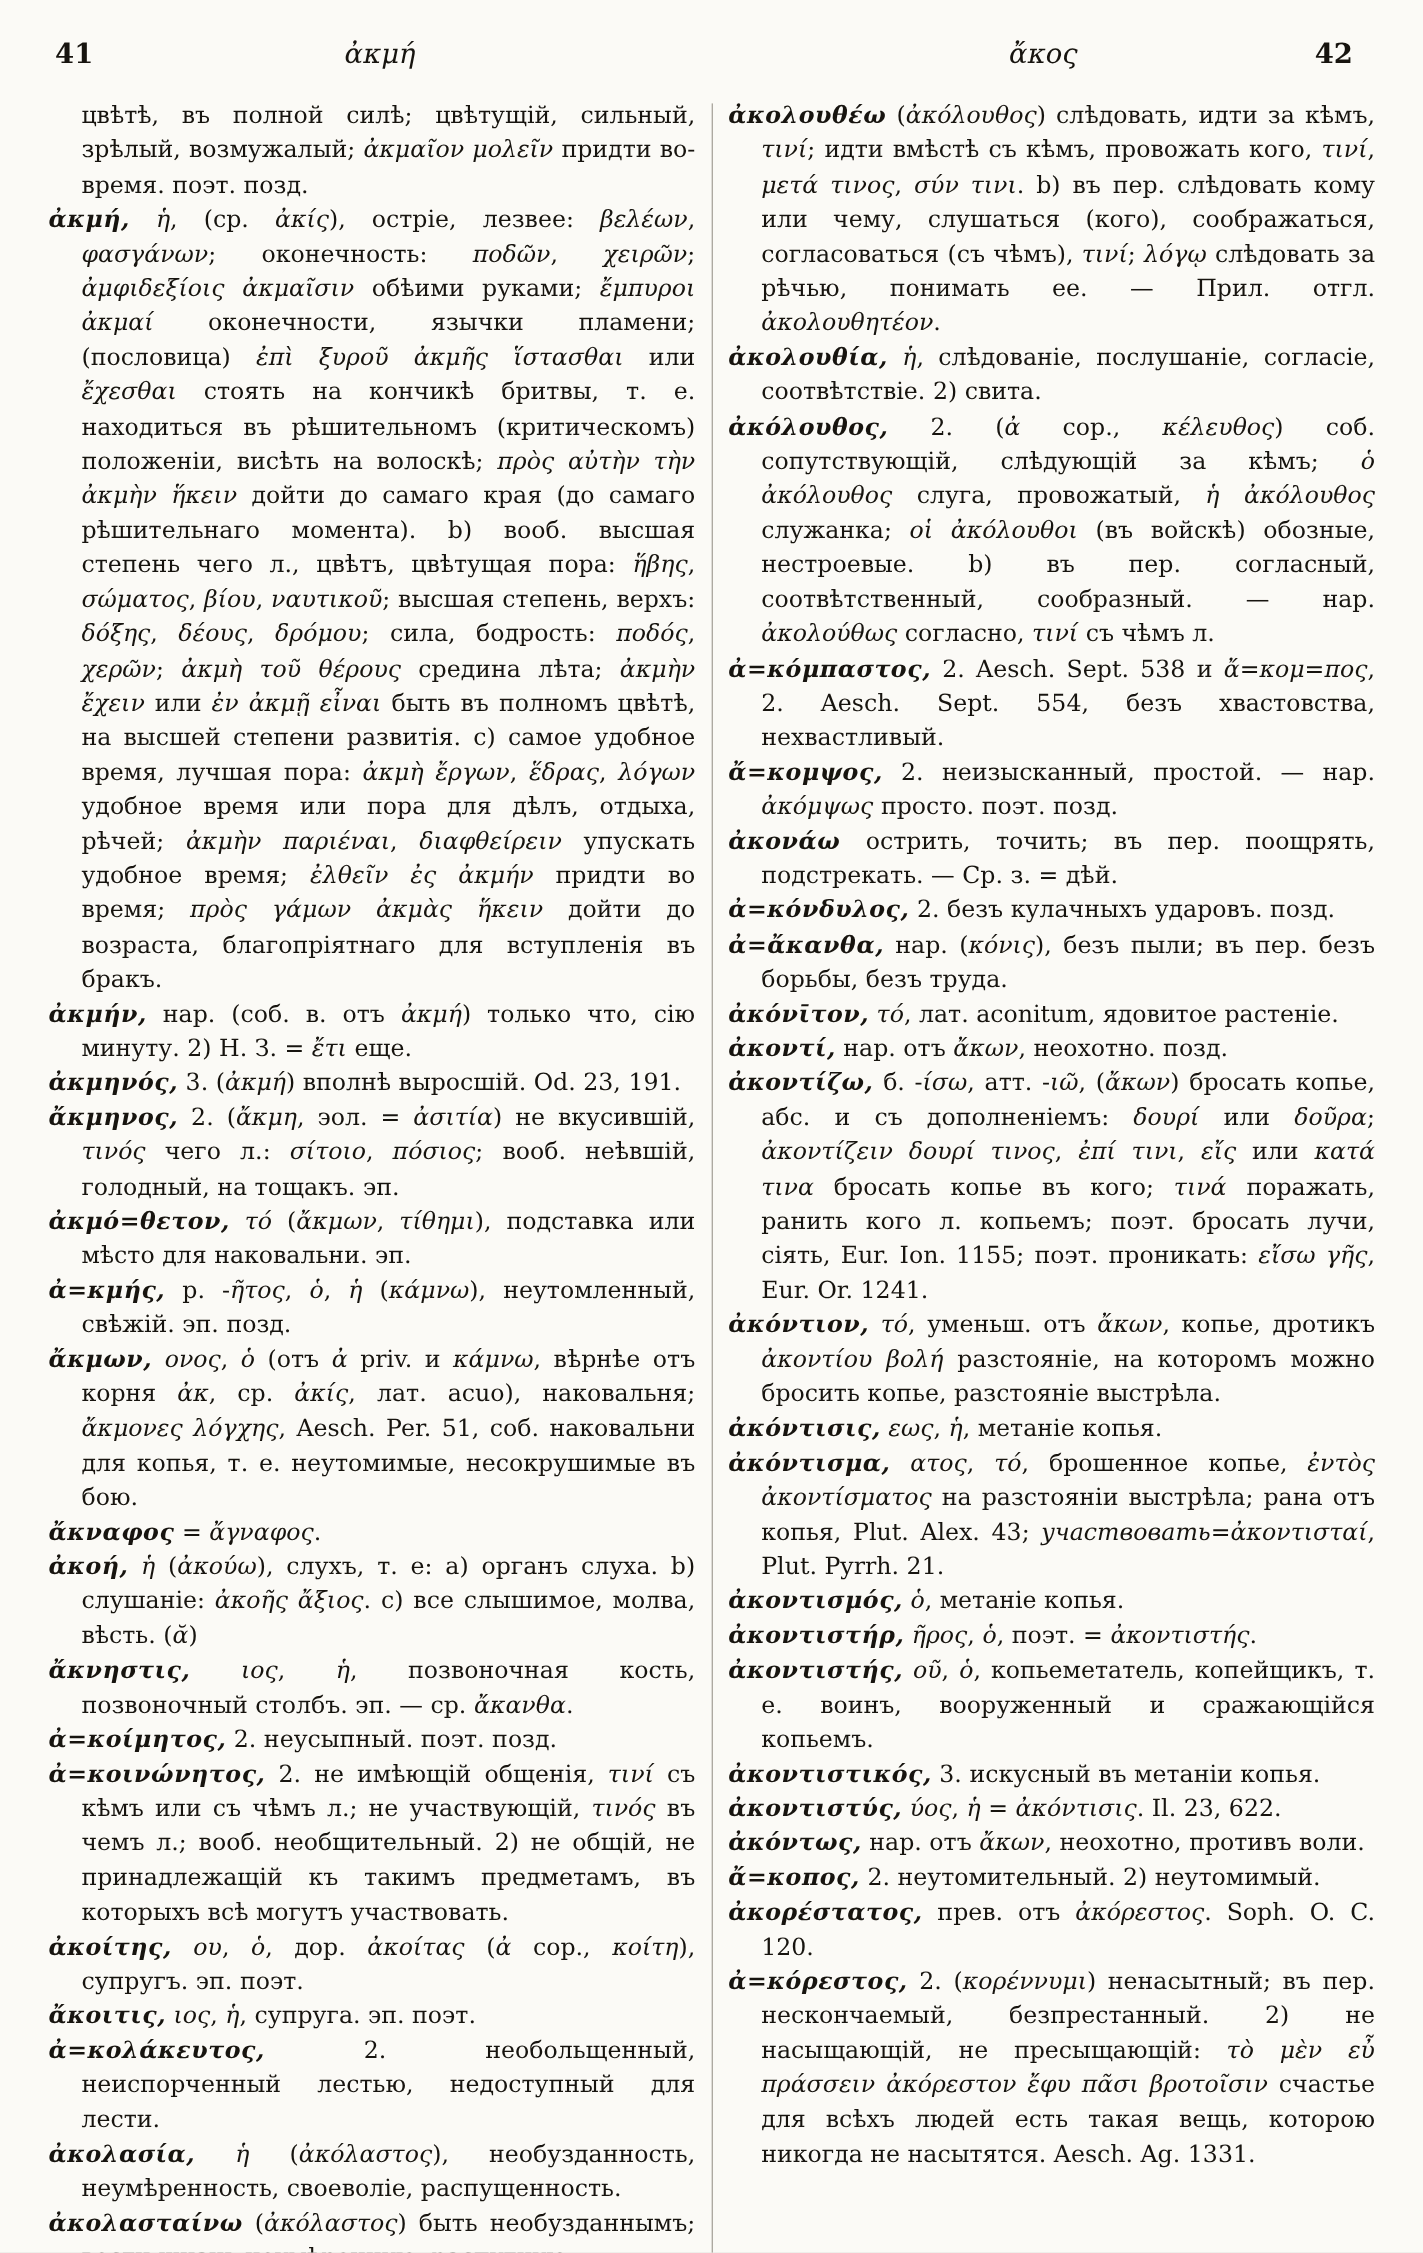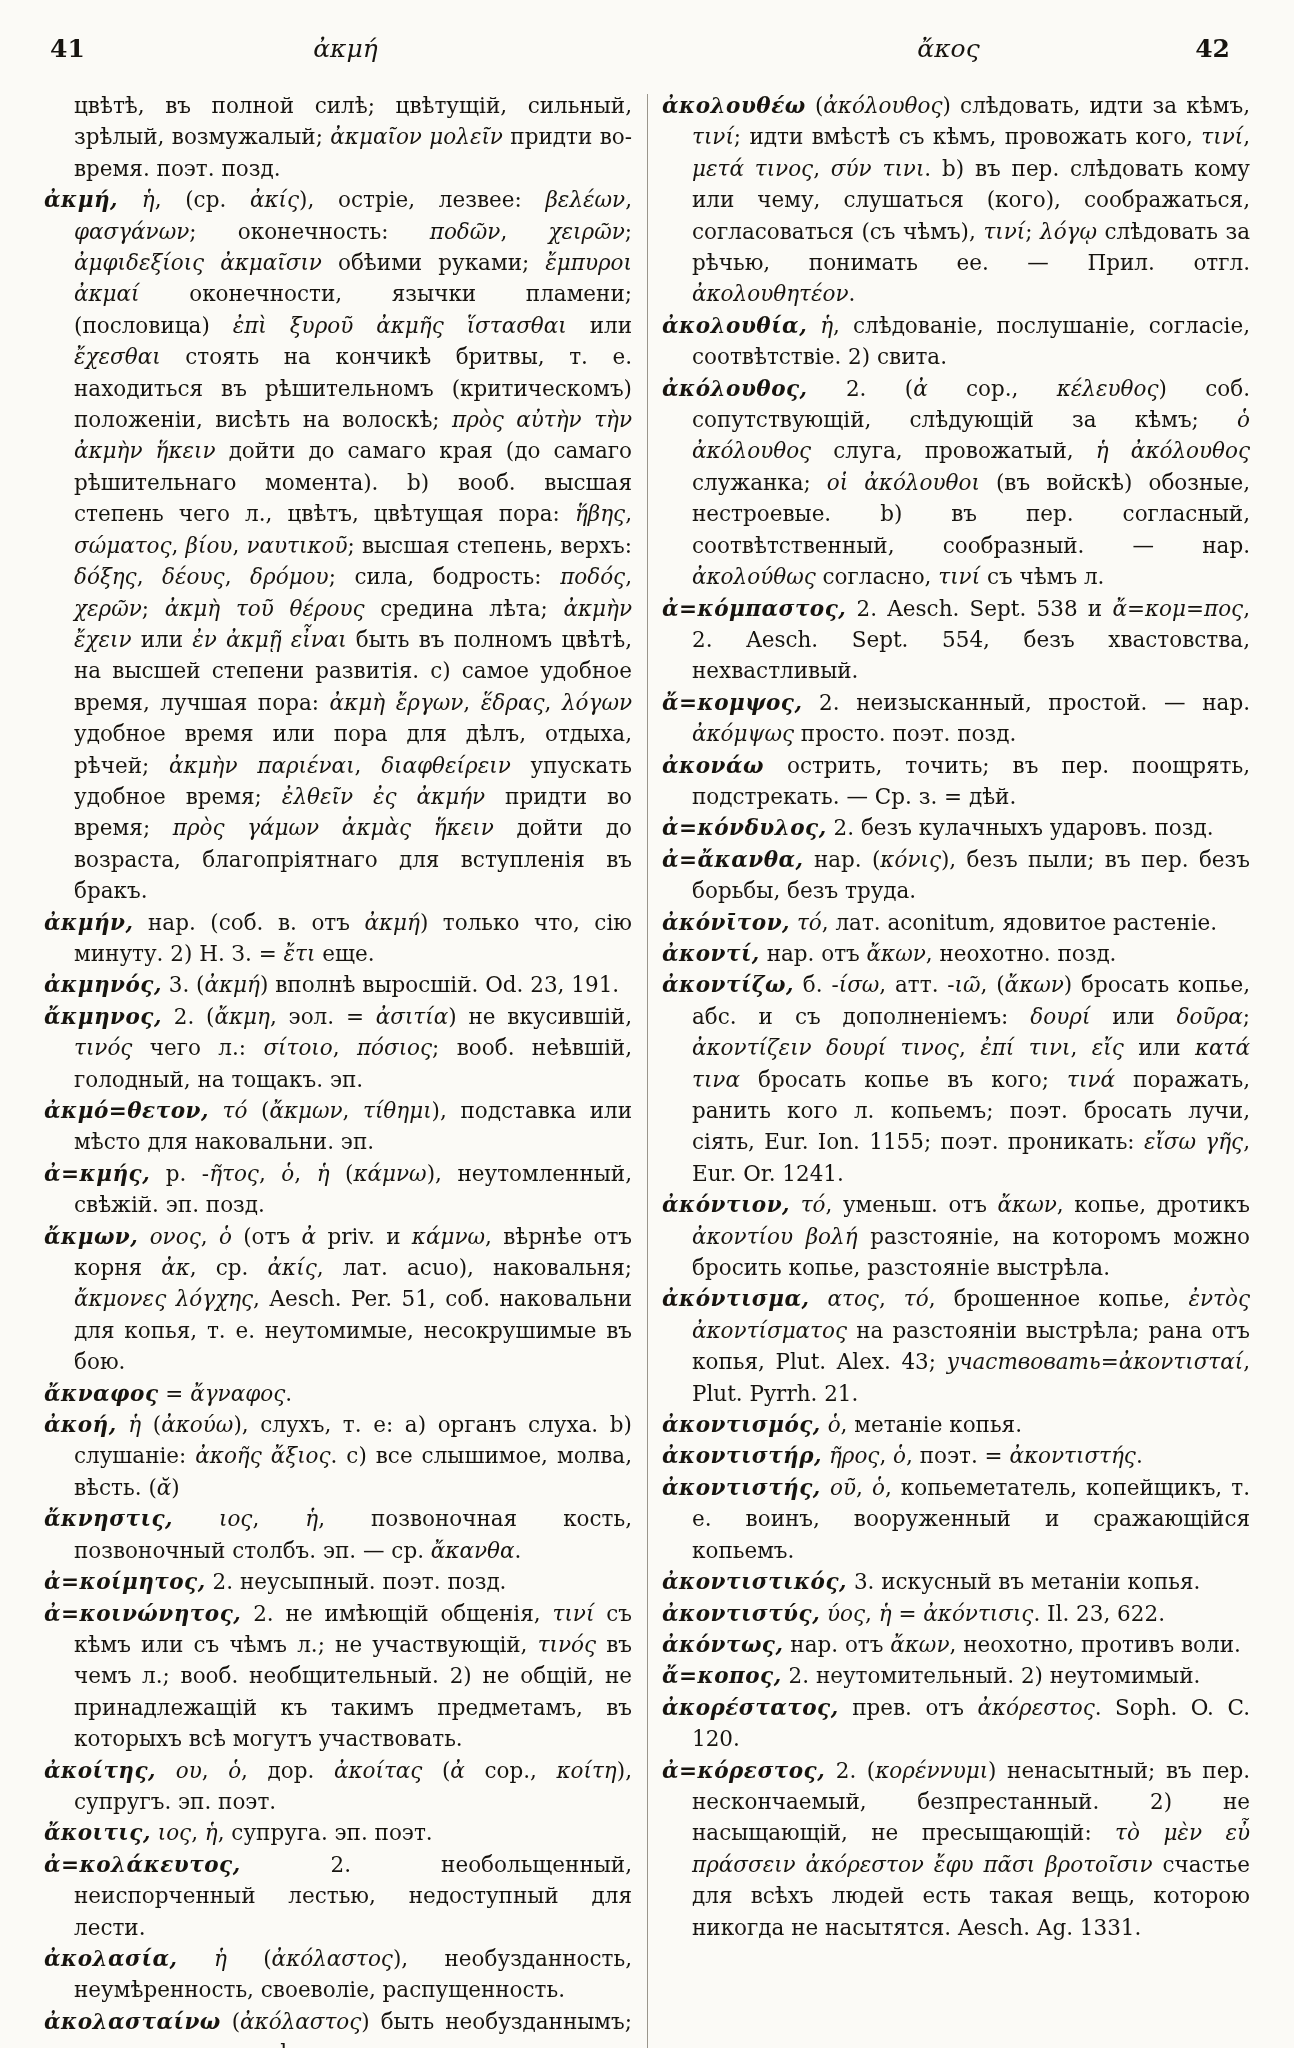--- a/index.html
+++ b/index.html
@@ -85,20 +85,21 @@
         <p class="entry"><span class="lemma"><i>ἀκόλουθος</i>,</span> <span>2. (<i>ἀ</i> cop., <i>κέλευθος</i>) соб. сопутствующій, слѣдующій за кѣмъ; <i>ὁ</i> <i>ἀκόλουθος</i> слуга, провожатый, <i>ἡ</i> <i>ἀκόλουθος</i> служанка; <i>οἱ</i> <i>ἀκόλουθοι</i> (въ войскѣ) обозные, нестроевые. b) въ пер. согласный, соотвѣтственный, сообразный. — нар. <i>ἀκολούθως</i> согласно, <i>τινί</i> съ чѣмъ л.</span></p>
         <p class="entry"><span class="lemma"><i>ἀ</i>=<i>κόμπαστος</i>,</span> <span>2. Aesch. Sept. 538 и <i>ἄ</i>=<i>κομ</i>=<i>πος</i>, 2. Aesch. Sept. 554, безъ хвастовства, нехвастливый.</span></p>
         <p class="entry"><span class="lemma"><i>ἄ</i>=<i>κομψος</i>,</span> <span>2. неизысканный, простой. — нар. <i>ἀκόμψως</i> просто. поэт. позд.</span></p>
         <p class="entry"><span class="lemma"><i>ἀκονάω</i></span> <span>острить, точить; въ пер. поощрять, подстрекать. — Ср. з. = дѣй.</span></p>
         <p class="entry"><span class="lemma"><i>ἀ</i>=<i>κόνδυλος</i>,</span> <span>2. безъ кулачныхъ ударовъ. позд.</span></p>
         <p class="entry"><span class="lemma"><i>ἀ</i>=<i>ἄκανθα</i>,</span> <span>нар. (<i>κόνις</i>), безъ пыли; въ пер. безъ борьбы, безъ труда.</span></p>
         <p class="entry"><span class="lemma"><i>ἀκόνῑτον</i>,</span> <span><i>τό</i>, лат. aconitum, ядовитое растеніе.</span></p>
         <p class="entry"><span class="lemma"><i>ἀκοντί</i>,</span> <span>нар. отъ <i>ἄκων</i>, неохотно. позд.</span></p>
         <p class="entry"><span class="lemma"><i>ἀκοντίζω</i>,</span> <span>б. -<i>ίσω</i>, атт. -<i>ιῶ</i>, (<i>ἄκων</i>) бросать копье, абс. и съ дополненіемъ: <i>δουρί</i> или <i>δοῦρα</i>; <i>ἀκοντίζειν</i> <i>δουρί</i> <i>τινος</i>, <i>ἐπί</i> <i>τινι</i>, <i>εἴς</i> или <i>κατά</i> <i>τινα</i> бросать копье въ кого; <i>τινά</i> поражать, ранить кого л. копьемъ; поэт. бросать лучи, сіять, Eur. Ion. 1155; поэт. проникать: <i>εἴσω</i> <i>γῆς</i>, Eur. Or. 1241.</span></p>
         <p class="entry"><span class="lemma"><i>ἀκόντιον</i>,</span> <span><i>τό</i>, уменьш. отъ <i>ἄκων</i>, копье, дротикъ <i>ἀκοντίου</i> <i>βολή</i> разстояніе, на которомъ можно бросить копье, разстояніе выстрѣла.</span></p>
+        <p class="entry"><span class="lemma"><i>ἀκόντισις</i>,</span> <span><i>εως</i>, <i>ἡ</i>, метаніе копья.</span></p>
         <p class="entry"><span class="lemma"><i>ἀκόντισμα</i>,</span> <span><i>ατος</i>, <i>τό</i>, брошенное копье, <i>ἐντὸς</i> <i>ἀκοντίσματος</i> на разстояніи выстрѣла; рана отъ копья, Plut. Alex. 43; <i>участвовать</i>=<i>ἀκοντισταί</i>, Plut. Pyrrh. 21.</span></p>
         <p class="entry"><span class="lemma"><i>ἀκοντισμός</i>,</span> <span><i>ὁ</i>, метаніе копья.</span></p>
         <p class="entry"><span class="lemma"><i>ἀκοντιστήρ</i>,</span> <span><i>ῆρος</i>, <i>ὁ</i>, поэт. = <i>ἀκοντιστής</i>.</span></p>
         <p class="entry"><span class="lemma"><i>ἀκοντιστής</i>,</span> <span><i>οῦ</i>, <i>ὁ</i>, копьеметатель, копейщикъ, т. е. воинъ, вооруженный и сражающійся копьемъ.</span></p>
         <p class="entry"><span class="lemma"><i>ἀκοντιστικός</i>,</span> <span>3. искусный въ метаніи копья.</span></p>
         <p class="entry"><span class="lemma"><i>ἀκοντιστύς</i>,</span> <span><i>ύος</i>, <i>ἡ</i> = <i>ἀκόντισις</i>. Il. 23, 622.</span></p>
         <p class="entry"><span class="lemma"><i>ἀκόντως</i>,</span> <span>нар. отъ <i>ἄκων</i>, неохотно, противъ воли.</span></p>
         <p class="entry"><span class="lemma"><i>ἄ</i>=<i>κοπος</i>,</span> <span>2. неутомительный. 2) неутомимый.</span></p>
         <p class="entry"><span class="lemma"><i>ἀκορέστατος</i>,</span> <span>прев. отъ <i>ἀκόρεστος</i>. Soph. O. C. 120.</span></p>
         <p class="entry"><span class="lemma"><i>ἀ</i>=<i>κόρεστος</i>,</span> <span>2. (<i>κορέννυμι</i>) ненасытный; въ пер. нескончаемый, безпрестанный. 2) не насыщающій, не пресыщающій: <i>τὸ</i> <i>μὲν</i> <i>εὖ</i> <i>πράσσειν</i> <i>ἀκόρεστον</i> <i>ἔφυ</i> <i>πᾶσι</i> <i>βροτοῖσιν</i> счастье для всѣхъ людей есть такая вещь, которою никогда не насытятся. Aesch. Ag. 1331.</span></p>

